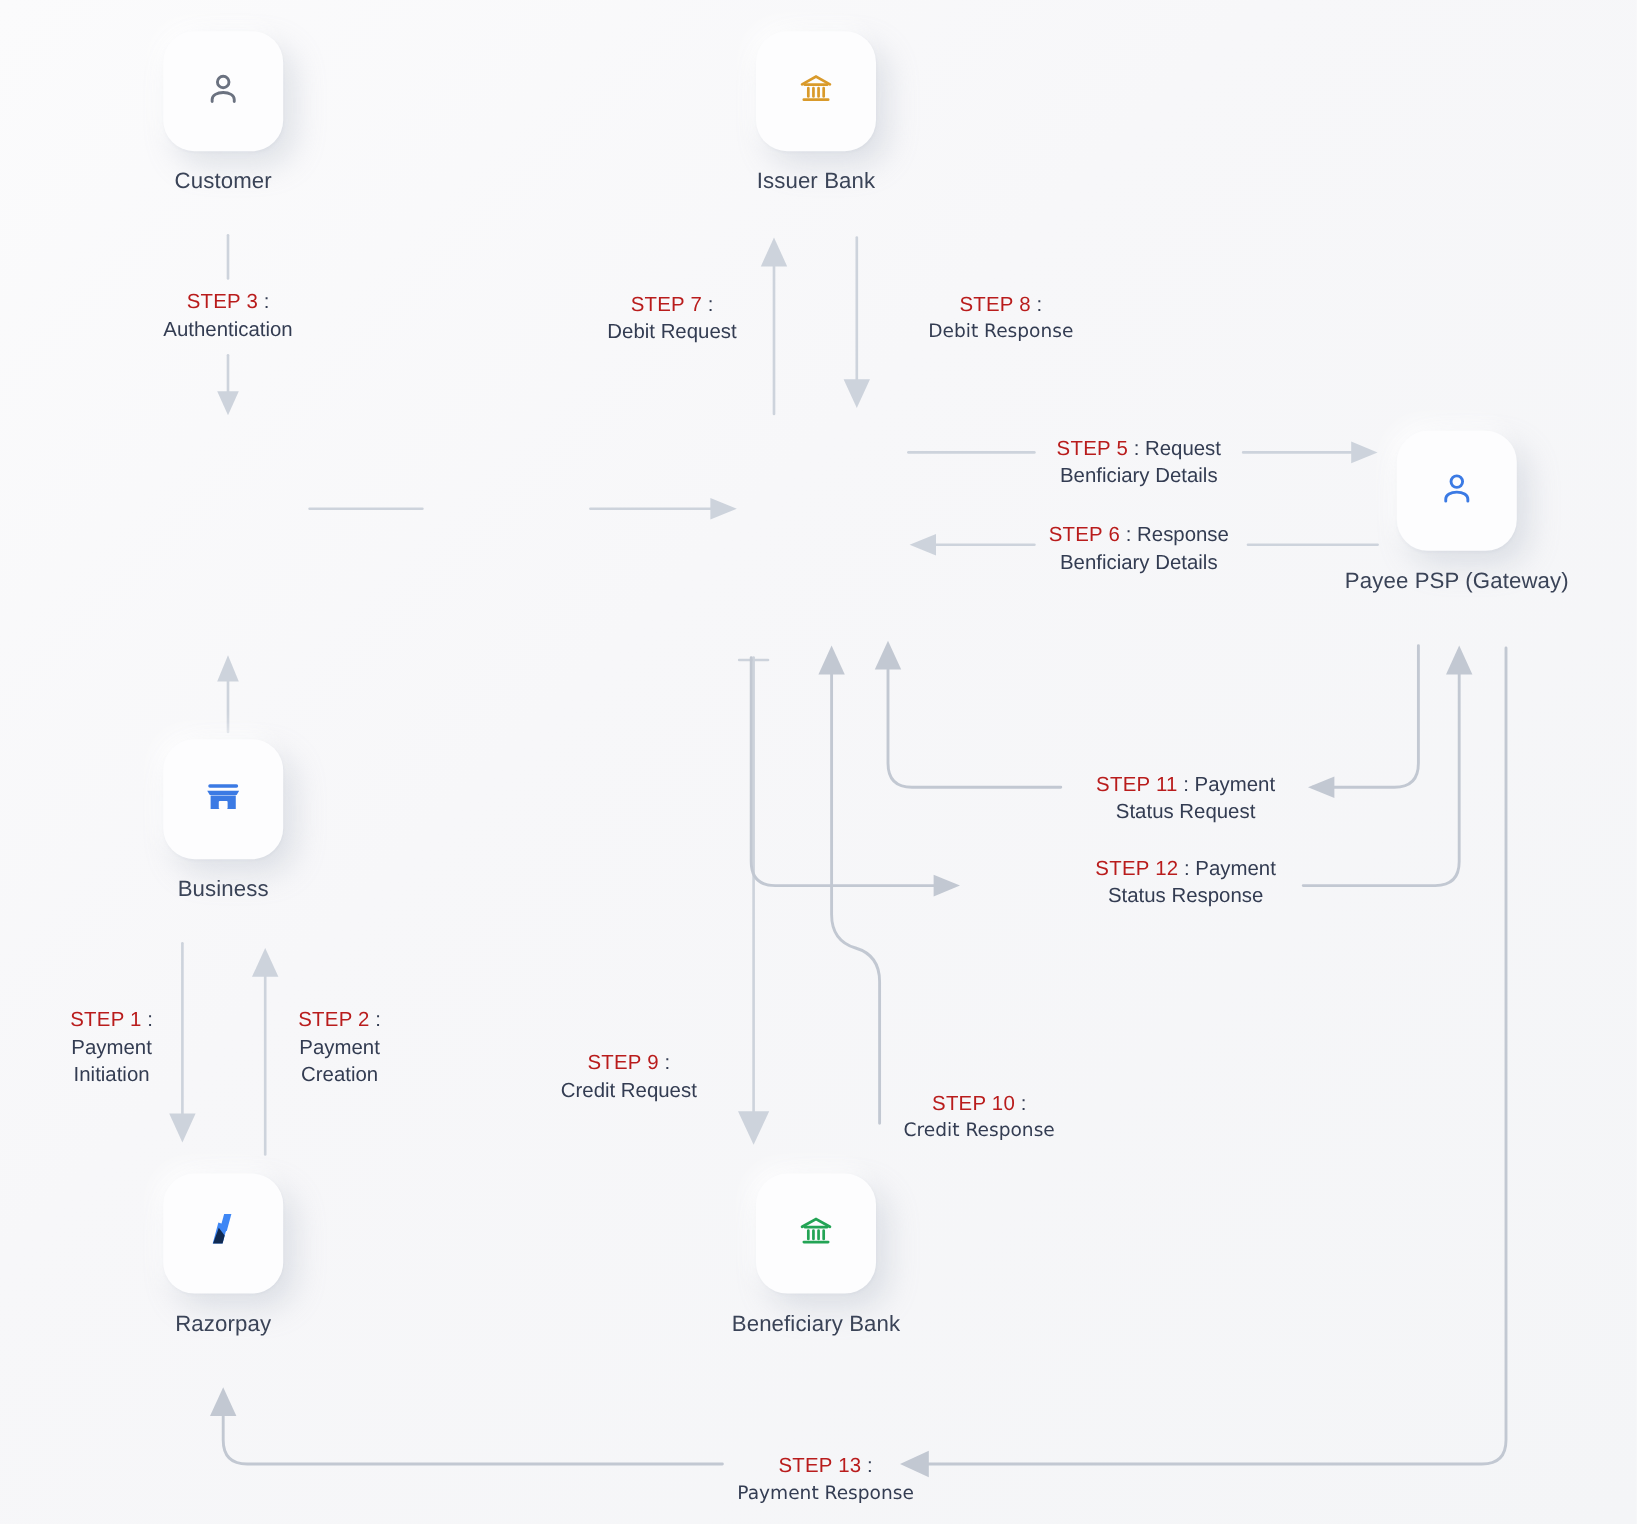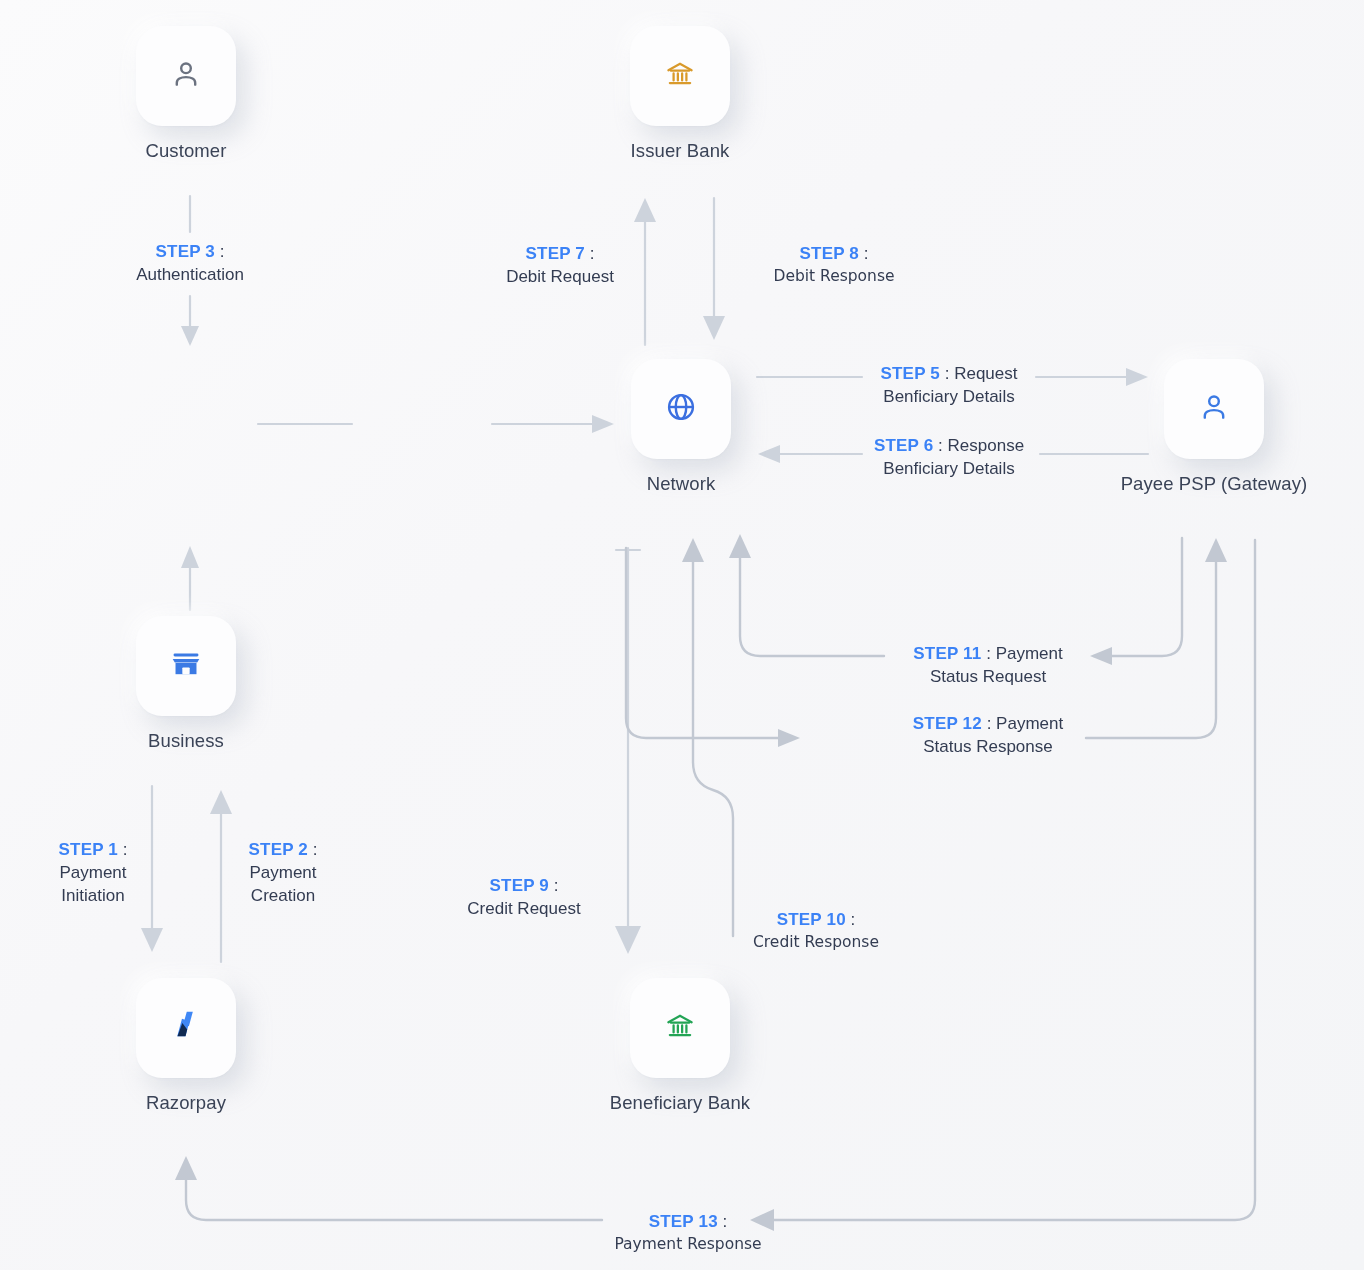--- a/index.html
+++ b/index.html
@@ -44,21 +44,21 @@
 
   
   .step{
     position:absolute;z-index:4;
     font-size:17px;
     line-height:23px;
     color:#333c52;
     text-align:center;
     white-space:nowrap;
   }
-  .step b{font-weight:bold;color:#3b82f6;letter-spacing:.2px;}
+  .step b{font-weight:normal;color:#b91c1c;letter-spacing:.2px;}
   .step .colon{font-weight:normal;color:#333c52;}
   .step .ln2{display:block;}
   .alt{font-family:"DejaVu Sans", sans-serif;font-size:15.5px;}
 </style>
 </head>
 <body>
 
 <div id="stage">
 
   <svg id="wires" viewBox="0 0 1364 1270">
@@ -165,32 +165,20 @@
             <path d="M5 9.4h14"></path>
           <path d="M7.2 11.6v5.2M10.4 11.6v5.2M13.6 11.6v5.2M16.8 11.6v5.2"></path>
           <path d="M4.4 18.8h15.2"></path>
         </svg>
       </span>
     </div>
     <div class="node-label">Issuer Bank</div>
   </div>
 
 
-  <div class="node wide" style="left:561px;top:359px;">
-    <div class="card">
-      <span>
-        <svg width="34" height="34" viewBox="0 0 24 24" fill="none" stroke="#3b6fe0" stroke-width="1.7">
-          <circle cx="12" cy="12" r="8.4"></circle>
-          <ellipse cx="12" cy="12" rx="3.7" ry="8.4"></ellipse>
-          <path d="M3.8 12h16.4"></path>
-        </svg>
-      </span>
-    </div>
-    <div class="node-label">Network</div>
-  </div>
 
   <div class="node wide" style="left:1094px;top:359px;">
     <div class="card">
       <span>
         <svg width="34" height="34" viewBox="0 0 24 24" fill="none" stroke="#3b7ae4" stroke-width="1.7" stroke-linecap="round">
           <circle cx="12" cy="8" r="3.4"></circle>
             <path d="M5.5 19.5v-1.2c0-2.6 2.9-4.1 6.5-4.1s6.5 1.5 6.5 4.1v1.2"></path>
         </svg>
       </span>
     </div>

